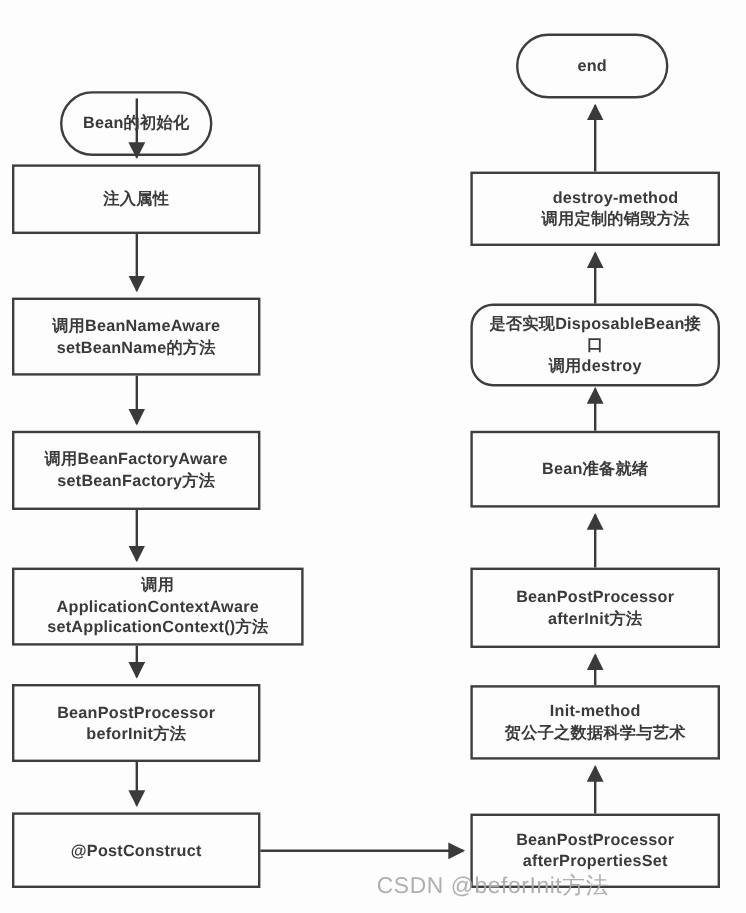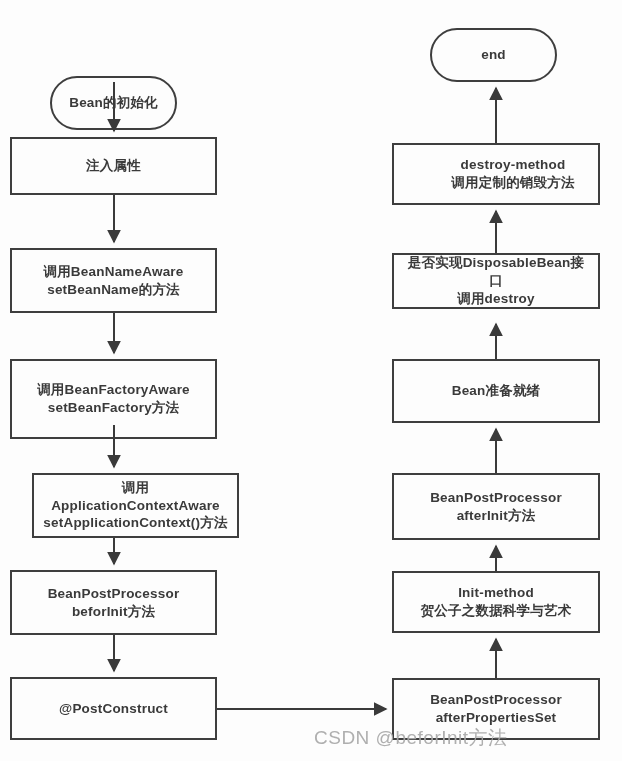--- a/index.html
+++ b/index.html
@@ -64,38 +64,38 @@
 
 <div class="canvas">
 
   <div class="node stadium" style="left:50px; top:28px; width:127px; height:54px;margin-top:48px;">Bean的初始化</div>
 
   <div class="node" style="left:10px; top:137px; width:207px; height:58px;">注入属性</div>
 
   <div class="node" style="left:10px; top:248px; width:207px; height:65px;">调用BeanNameAware
 setBeanName的方法</div>
 
-  <div class="node" style="left:10px; top:359px; width:207px; height:80px;">调用BeanFactoryAware
+  <div class="node" style="left:10px; top:359px; width:207px; height:66px;">调用BeanFactoryAware
 setBeanFactory方法</div>
 
-  <div class="node" style="left:10px; top:473px; width:207px; height:65px;margin-left:22px;">调用
+  <div class="node" style="left:10px; top:473px; width:243px; height:65px;">调用
 ApplicationContextAware
 setApplicationContext()方法</div>
 
   <div class="node" style="left:10px; top:570px; width:207px; height:65px;">BeanPostProcessor
 beforInit方法</div>
 
   <div class="node" style="left:10px; top:677px; width:207px; height:63px;text-align:center;">@PostConstruct</div>
 
   <div class="node stadium" style="left:430px; top:28px; width:127px; height:54px;">end</div>
 
   <div class="node" style="left:392px; top:143px; width:208px; height:62px;padding-left:36px;">destroy-method
 调用定制的销毁方法</div>
 
-  <div class="node" style="left:392px; top:253px; width:208px; height:56px;">是否实现DisposableBean接
+  <div class="node" style="left:392px; top:253px; width:208px; height:69px;border-radius:19px;">是否实现DisposableBean接
 口
 调用destroy</div>
 
   <div class="node" style="left:392px; top:359px; width:208px; height:64px;">Bean准备就绪</div>
 
   <div class="node" style="left:392px; top:473px; width:208px; height:67px;">BeanPostProcessor
 afterInit方法</div>
 
   <div class="node" style="left:392px; top:571px; width:208px; height:62px;">Init-method
 贺公子之数据科学与艺术</div>

